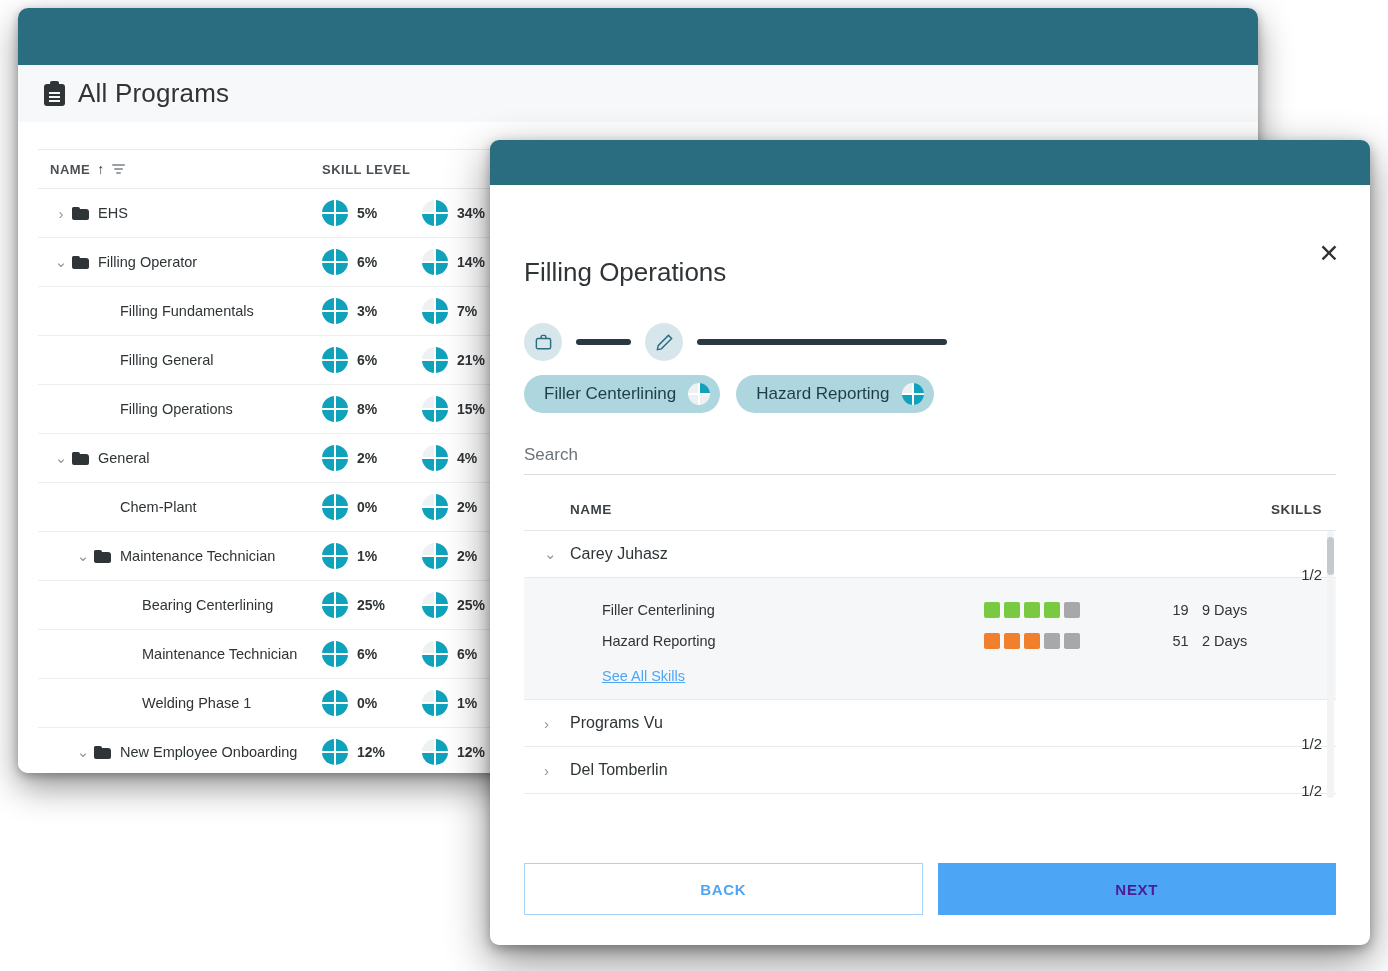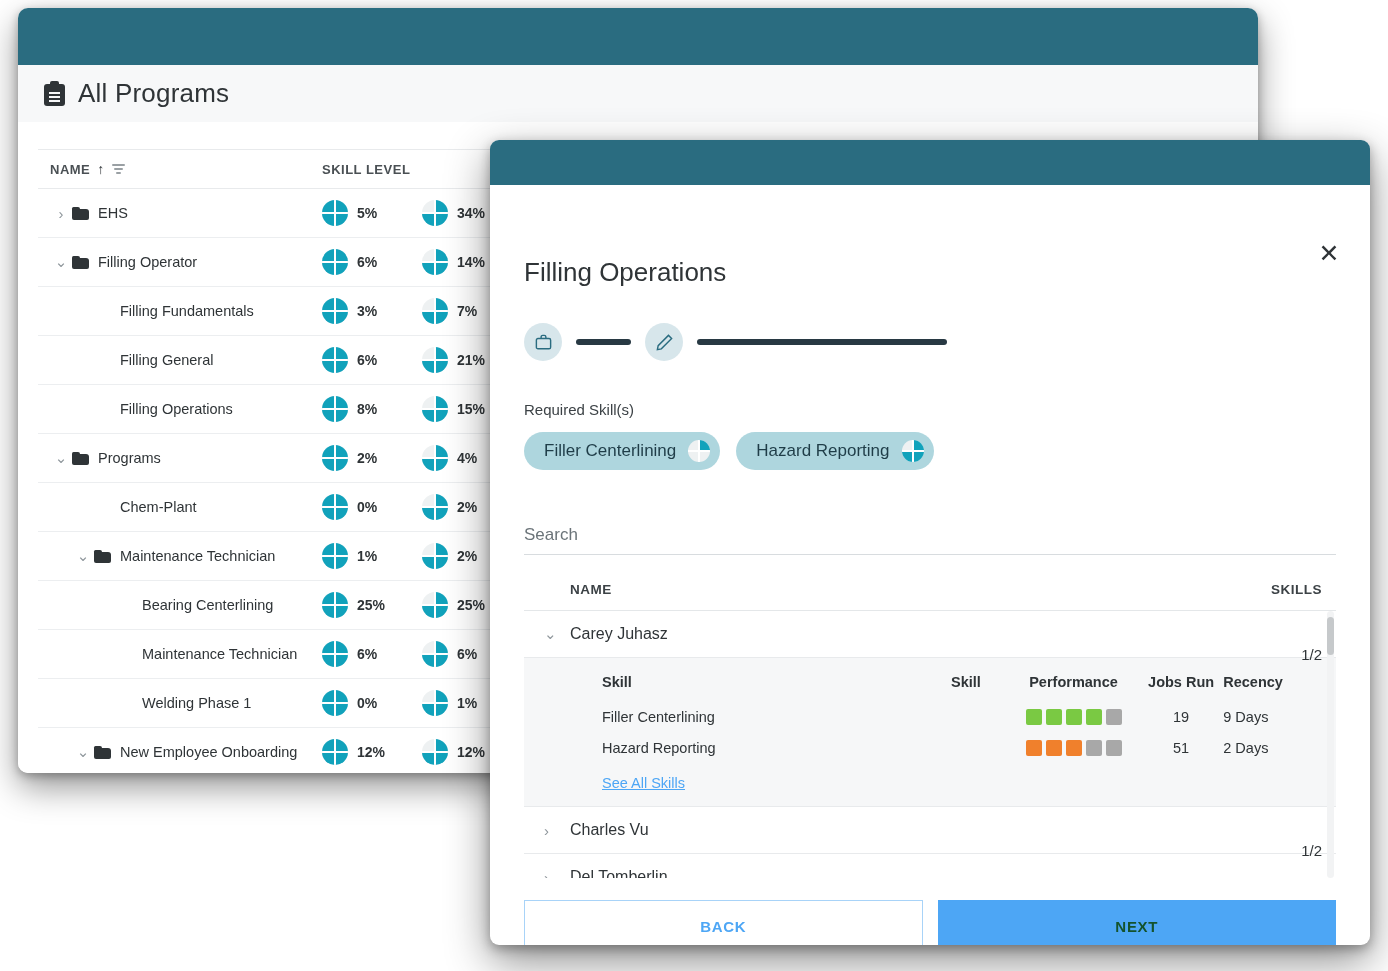--- a/index.html
+++ b/index.html
@@ -116,21 +116,21 @@
 
   .req-label { font-size: 15px; color: #3c4246; margin-top: 40px; }
   .chips { display: flex; gap: 16px; margin-top: 14px; }
   .chip {
     background: #aed6de; border-radius: 22px; height: 38px;
     display: flex; align-items: center; gap: 12px;
     padding: 0 10px 0 20px; cursor: pointer;
   }
   .chip span { font-size: 17px; color: #1f3d48; }
 
-  .search-wrap { margin-top: 55px; border-bottom: 1px solid #d8dcdf; padding-bottom: 9px; }
+  .search-wrap { margin-top: 32px; border-bottom: 1px solid #d8dcdf; padding-bottom: 9px; }
   .search-input {
     border: none; outline: none; width: 100%;
     font-size: 17px; color: #5c6469; font-family: "Liberation Sans", sans-serif;
     background: transparent;
   }
   .search-input::placeholder { color: #6b7479; }
 
   .list-head {
     display: flex; align-items: center; margin-top: 27px;
     font-size: 13.5px; font-weight: 700; color: #3c4246; letter-spacing: .5px;
@@ -179,21 +179,21 @@
 
   .m-footer {
     display: flex; gap: 15px; padding: 22px 34px 30px 34px; flex: none;
   }
   .btn {
     flex: 1; height: 52px; display: flex; align-items: center; justify-content: center;
     font-size: 15px; font-weight: 700; letter-spacing: .7px; cursor: pointer;
     font-family: "Liberation Sans", sans-serif;
   }
   .btn-back { background: #ffffff; border: 1px solid #a8d3f8; color: #4da6f5; }
-  .btn-next { background: #4da6f5; border: 1px solid #4da6f5; color: #14532d; text-align: center; }
+  .btn-next { background: #4da6f5; border: 1px solid #4da6f5; color: #4c1d95; text-align: center; }
 </style>
 </head>
 <body>
 
 <div class="stage">
 
   <div class="bg-window">
     <div class="bg-topbar"></div>
     <div class="bg-titlebar">
       <span class="clipboard-icon">
@@ -372,21 +372,21 @@
             </div>
           </div>
           <div class="tbl-row">
             <div class="r-name">
               <span style="width:0px;flex:none;"></span>
               <span class="chev">⌄</span>
               <span class="folder">
                 <i class="ft"></i>
                 <i class="fb"></i>
               </span>
-              <span>Programs</span>
+              <span>General</span>
             </div>
             <div class="pie-cell">
               <span class="pie ">
                 <i class="q tl"></i>
                 <i class="q tr"></i>
                 <i class="q br"></i>
                 <i class="q bl"></i>
                 <i class="cx"></i>
                 <i class="cy"></i>
               </span>
@@ -602,21 +602,20 @@
         </div>
         <div class="bar b1"></div>
         <div class="step-dot">
           <svg width="19" height="19" viewBox="0 0 24 24" fill="none" stroke="#2a6c80" stroke-width="1.8">
             <path d="M17 3l4 4L8 20l-5 1 1-5L17 3z"></path>
           </svg>
         </div>
         <div class="bar b2"></div>
       </div>
 
-      <div class="req-label">Required Skill(s)</div>
       <div class="chips" id="chips">
           <div class="chip">
             <span>Filler Centerlining</span>
             <span class="pie sm">
               <i class="q tr"></i>
               <i class="cx"></i>
               <i class="cy"></i>
             </span>
           </div>
           <div class="chip">
@@ -642,27 +641,20 @@
 
       <div class="people" style="height:268px;">
         <div id="people-rows">
             <div class="person-row">
               <span class="p-chev">⌄</span>
               <span class="p-name">Carey Juhasz</span>
               <span class="p-skills">1/2</span>
             </div>
             <div class="detail"><table class="d-table">
                 <tbody>
-                  <tr>
-                    <th class="th-skillname">Skill</th>
-                    <th class="th-skill">Skill</th>
-                    <th class="th-perf">Performance</th>
-                    <th class="th-jobs">Jobs Run</th>
-                    <th class="th-rec">Recency</th>
-                  </tr>
                   <tr>
                     <td>Filler Centerlining</td>
                     <td class="td-c"><span class="pie lg"><i class="q tl"></i><i class="q tr"></i><i class="q br"></i><i class="q bl"></i><i class="cx"></i><i class="cy"></i></span></td>
                     <td class="td-c">
                       <div class="perf">
                         <span class="seg" style="background:#7ac943"></span>
                         <span class="seg" style="background:#7ac943"></span>
                         <span class="seg" style="background:#7ac943"></span>
                         <span class="seg" style="background:#7ac943"></span>
                         <span class="seg" style="background:#a8a8a8"></span>
@@ -683,21 +675,21 @@
                         <span class="seg" style="background:#a8a8a8"></span>
                       </div>
                     </td>
                     <td class="td-c">51</td>
                     <td>2 Days</td>
                   </tr>
                 </tbody>
               </table><span class="see-all">See All Skills</span></div>
             <div class="person-row">
               <span class="p-chev">›</span>
-              <span class="p-name">Charles Vu</span>
+              <span class="p-name">Programs Vu</span>
               <span class="p-skills">1/2</span>
             </div>
             <div class="person-row">
               <span class="p-chev">›</span>
               <span class="p-name">Del Tomberlin</span>
               <span class="p-skills">1/2</span>
             </div>
           </div>
         <div class="scroll-track"></div>
         <div class="scroll-thumb"></div>

